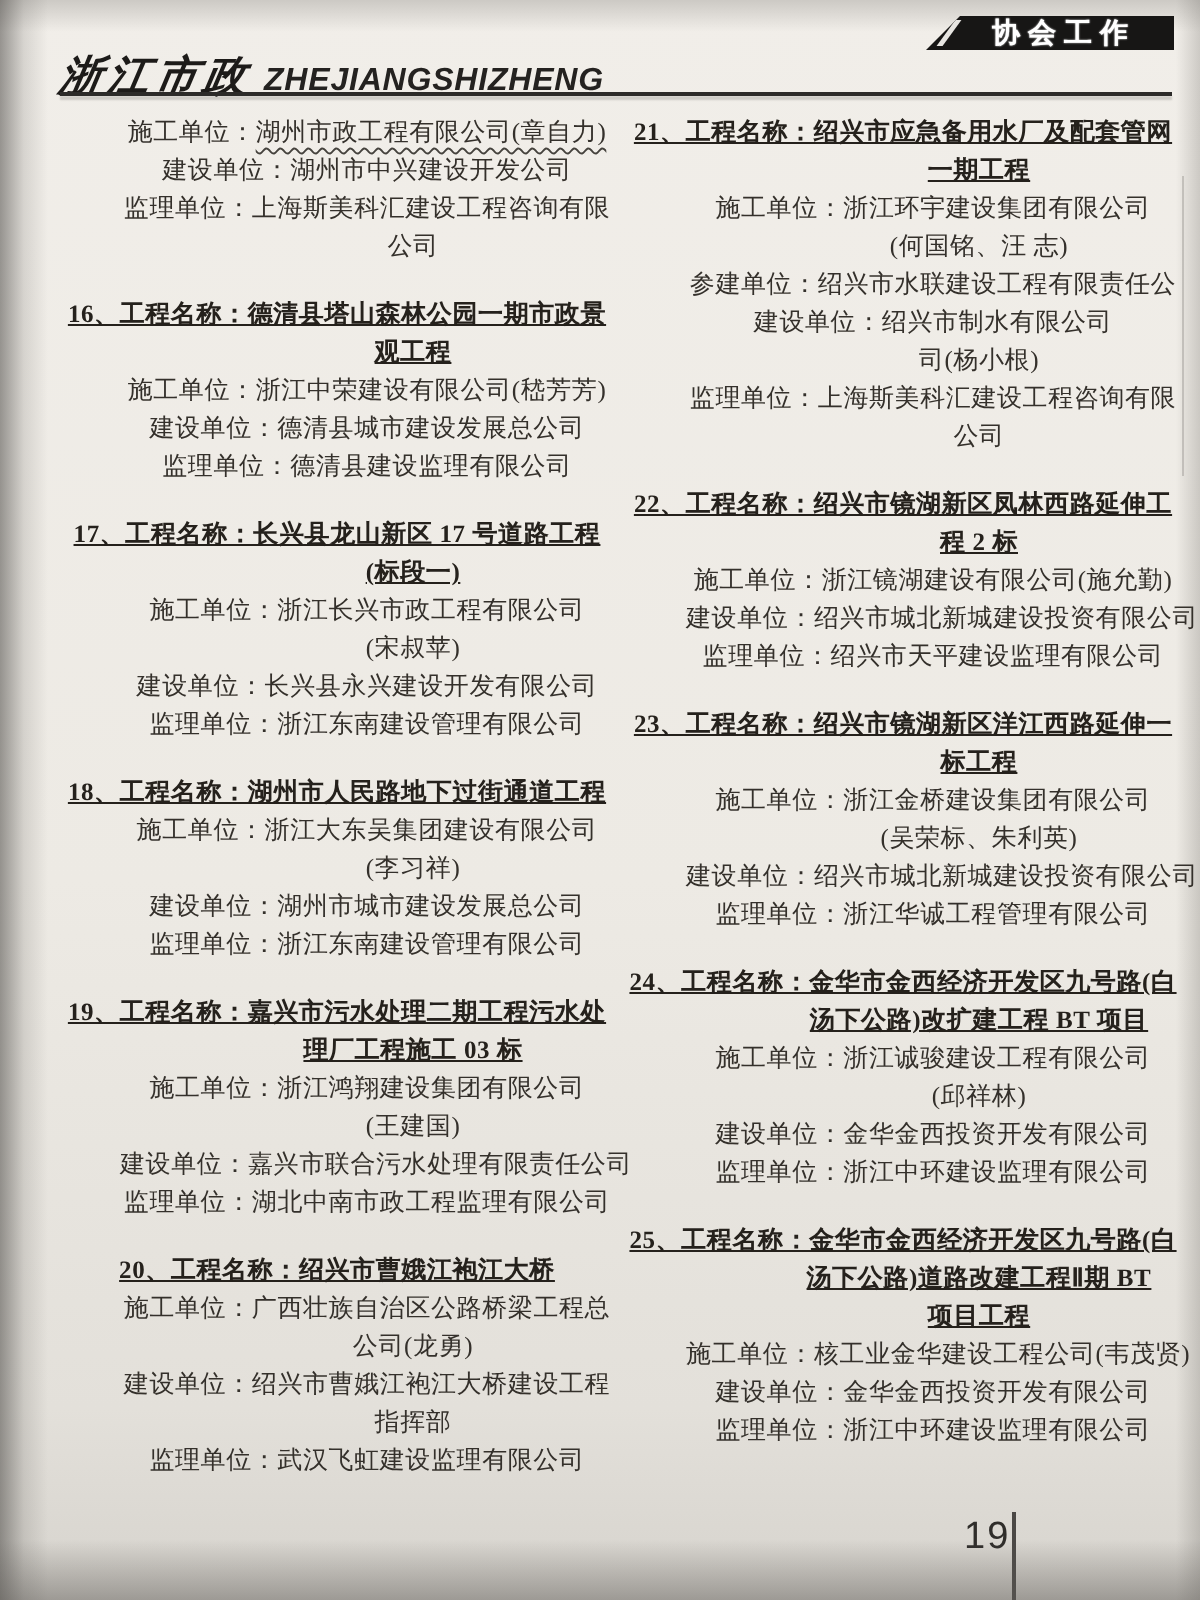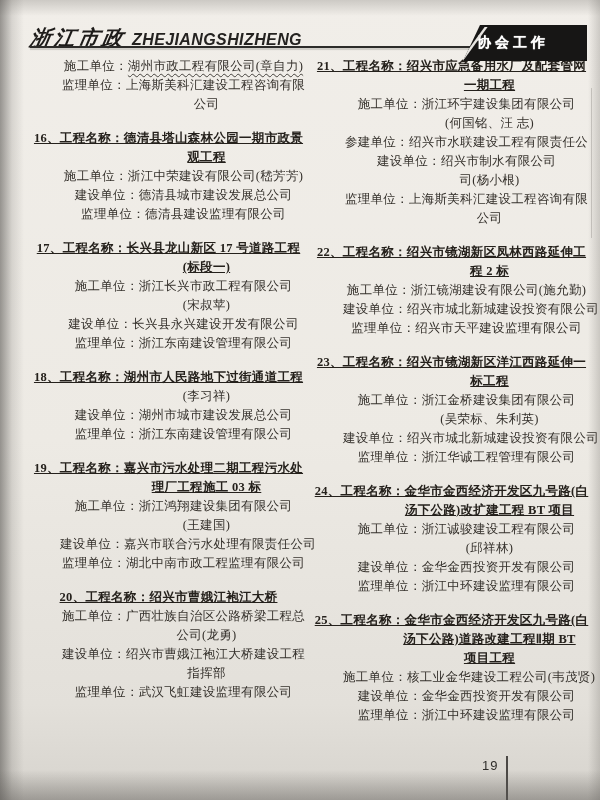--- a/index.html
+++ b/index.html
@@ -22,39 +22,39 @@
   .shadow-right{position:absolute;right:0;top:0;bottom:0;width:12px;
     background:linear-gradient(to left,rgba(110,107,102,.28),rgba(110,107,102,0));}
 
   .header{position:absolute;left:30px;top:24px;right:12px;height:26px;white-space:nowrap;}
   .logo-cn{display:inline-block;font-weight:bold;font-style:italic;font-size:21px;
     color:#1d1b19;transform:skewX(-10deg);letter-spacing:3px;}
   .logo-en{display:inline-block;font-family:"Liberation Sans",sans-serif;font-weight:bold;
     font-style:italic;font-size:16px;color:#242220;margin-left:6px;letter-spacing:.4px;}
   .rule{position:absolute;left:30px;right:14px;top:46px;height:2px;background:#2c2b29;
     box-shadow:0 2px 1px rgba(44,43,41,.18);}
-  .badge{position:absolute;right:13px;top:25px;width:124px;height:36px;background:#171615;
+  .badge{position:absolute;right:13px;top:8px;width:124px;height:17px;background:#171615;
     clip-path:polygon(17px 0,100% 0,100% 100%,0 100%);
-    display:flex;align-items:center;z-index:2;}
+    display:flex;align-items:center;justify-content:center;z-index:2;}
   .badge::before{content:"";position:absolute;left:10px;top:2px;bottom:2px;width:3px;
     background:#e8e6e2;transform:skewX(-36deg);}
   .badge-label{color:#ffffff;font-weight:bold;font-size:14px;letter-spacing:4px;
     padding-left:14px;font-family:"Liberation Sans",sans-serif;text-shadow:0 0 1px #fff;}
 
   .columns{position:absolute;top:57px;left:30px;right:10px;display:flex;gap:6px;}
   .col{width:277px;flex:0 0 auto;text-align:center;}
   .block{margin-bottom:15px;}
   .line{font-size:12.5px;line-height:19px;color:#34302b;letter-spacing:.3px;white-space:nowrap;}
   .line.bold{font-weight:bold;color:#25211c;text-decoration:underline;}
   .ind1{padding-left:30px;}
   .ind2{padding-left:76px;}
   .wavy{text-decoration:underline;text-decoration-style:wavy;
     text-decoration-color:#45423d;text-underline-offset:3px;text-decoration-thickness:1px;}
 
-  .page-number{position:absolute;left:482px;top:758px;font-size:13px;color:#2f2d2a;
+  .page-number{position:absolute;left:482px;top:758px;font-size:19px;color:#2f2d2a;
     font-family:"Liberation Sans",sans-serif;letter-spacing:1px;}
   .crease{position:absolute;left:506px;top:756px;width:2px;height:44px;background:#4b4845;}
   .crease-faint{position:absolute;right:8px;top:88px;width:1px;height:150px;background:rgba(90,88,84,.25);}
 </style>
 </head>
 <body>
 
 <div class="page">
   <div class="shadow-top"></div>
   <div class="shadow-right"></div>
@@ -64,40 +64,42 @@
   </div>
   <div class="rule"></div>
   <div class="badge">
     <span class="badge-label">协会工作</span>
   </div>
 
   <div class="columns">
     <div class="col">
         <div class="block">
           <div class="line ind1"><span>施工单位：</span><span class="wavy">湖州市政工程有限公司(章自力)</span></div>
+          <div class="line ind1">建设单位：湖州市中兴建设开发公司</div>
           <div class="line ind1">监理单位：上海斯美科汇建设工程咨询有限</div>
           <div class="line ind2">公司</div>
         </div>
         <div class="block">
           <div class="line ind0 bold">16、工程名称：德清县塔山森林公园一期市政景</div>
           <div class="line ind2 bold">观工程</div>
           <div class="line ind1">施工单位：浙江中荣建设有限公司(嵇芳芳)</div>
           <div class="line ind1">建设单位：德清县城市建设发展总公司</div>
           <div class="line ind1">监理单位：德清县建设监理有限公司</div>
         </div>
         <div class="block">
           <div class="line ind0 bold">17、工程名称：长兴县龙山新区 17 号道路工程</div>
           <div class="line ind2 bold">(标段一)</div>
           <div class="line ind1">施工单位：浙江长兴市政工程有限公司</div>
           <div class="line ind2">(宋叔苹)</div>
           <div class="line ind1">建设单位：长兴县永兴建设开发有限公司</div>
           <div class="line ind1">监理单位：浙江东南建设管理有限公司</div>
         </div>
         <div class="block">
           <div class="line ind0 bold">18、工程名称：湖州市人民路地下过街通道工程</div>
+          <div class="line ind1">施工单位：浙江大东吴集团建设有限公司</div>
           <div class="line ind2">(李习祥)</div>
           <div class="line ind1">建设单位：湖州市城市建设发展总公司</div>
           <div class="line ind1">监理单位：浙江东南建设管理有限公司</div>
         </div>
         <div class="block">
           <div class="line ind0 bold">19、工程名称：嘉兴市污水处理二期工程污水处</div>
           <div class="line ind2 bold">理厂工程施工 03 标</div>
           <div class="line ind1">施工单位：浙江鸿翔建设集团有限公司</div>
           <div class="line ind2">(王建国)</div>
           <div class="line ind1">建设单位：嘉兴市联合污水处理有限责任公司</div>

